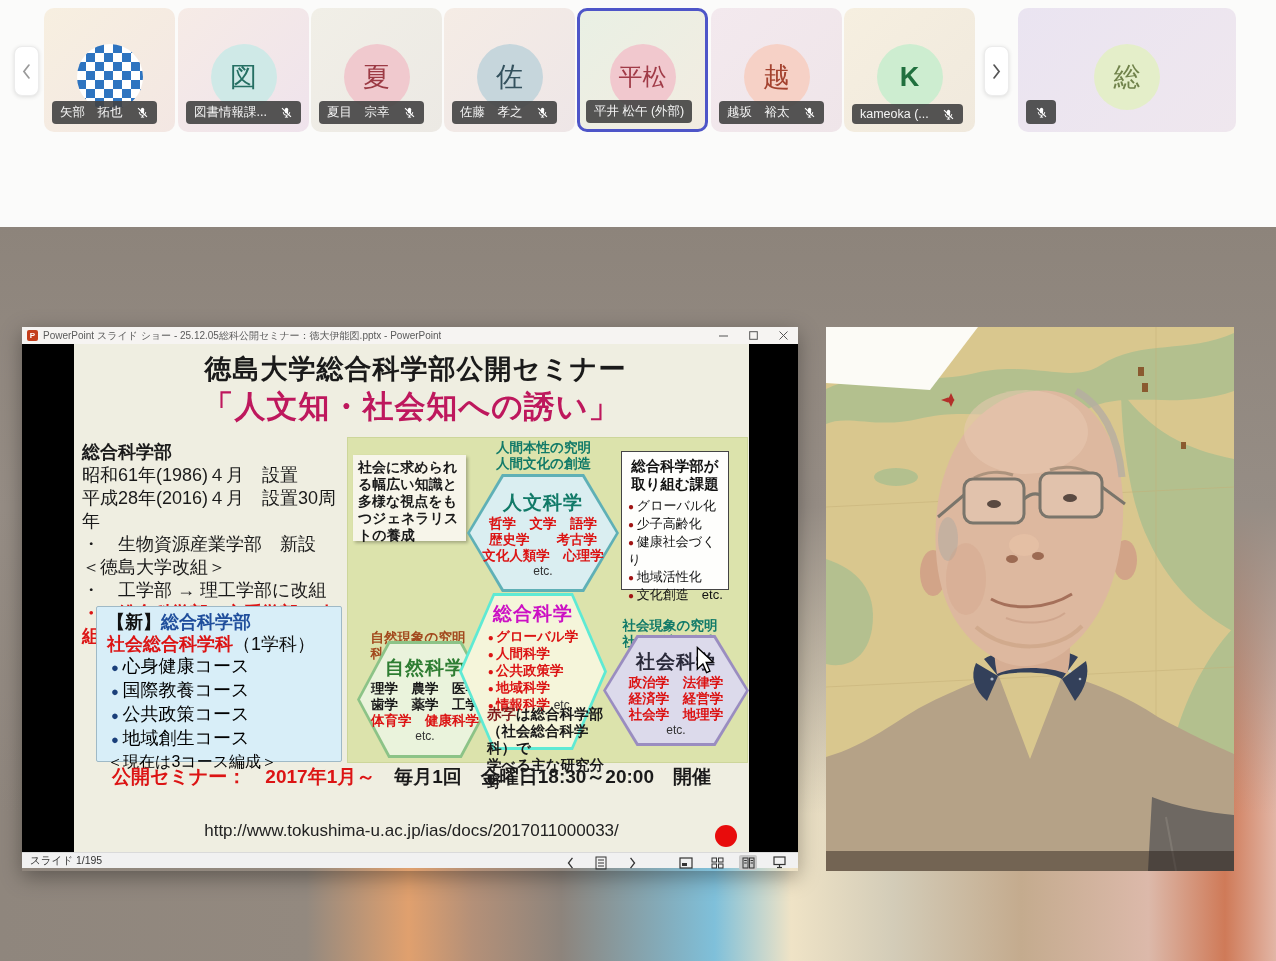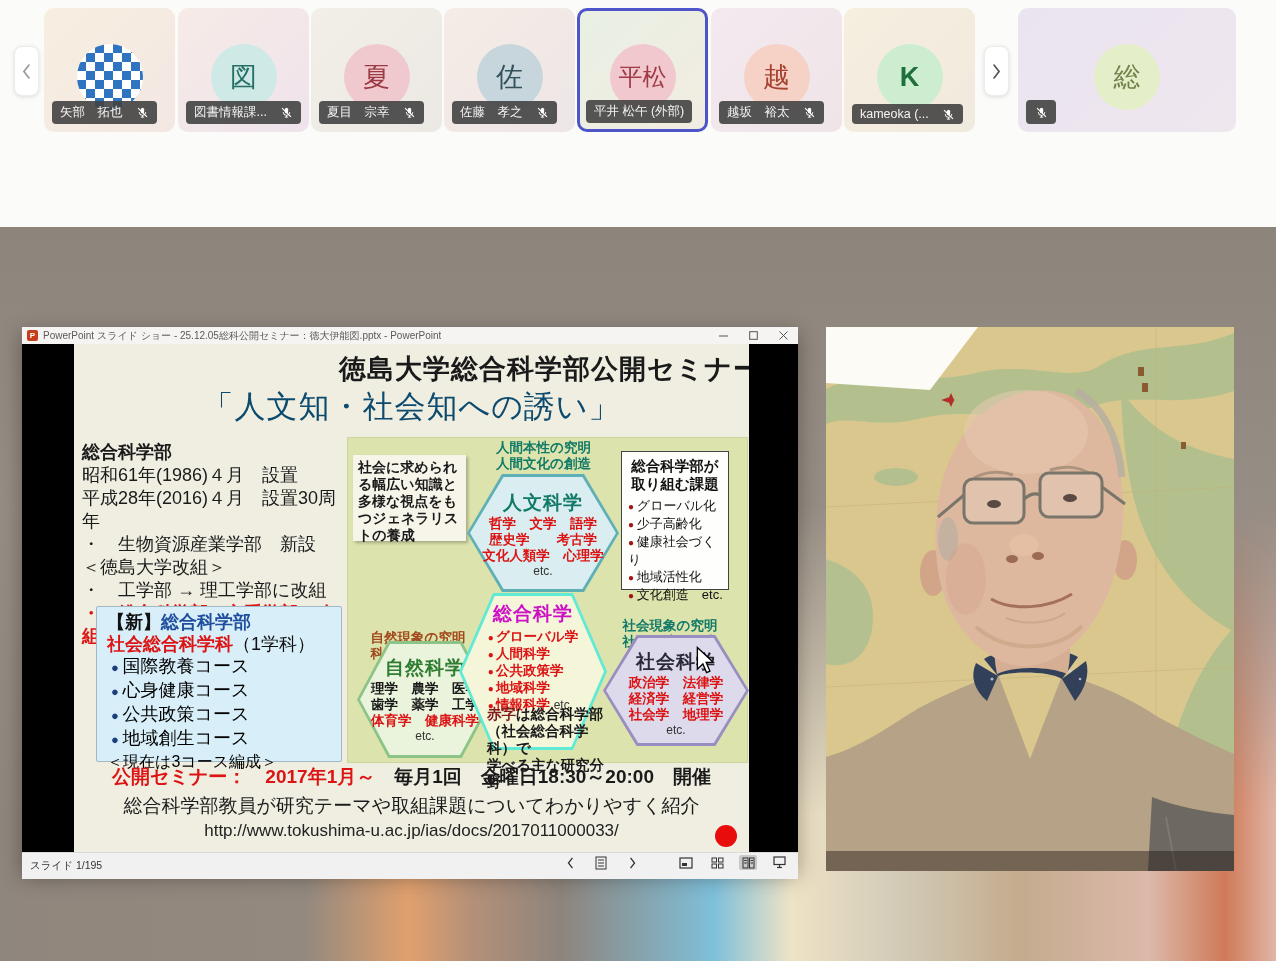--- a/index.html
+++ b/index.html
@@ -44,22 +44,22 @@
   
   .pptwin{position:absolute;left:22px;top:327px;width:776px;height:544px;box-shadow:0 6px 20px rgba(0,0,0,.35);}
   .titlebar{position:absolute;left:0;top:0;width:776px;height:17px;background:#f6f4f2;display:flex;align-items:center;}
   .ppticon{width:11px;height:11px;background:#c43e1c;border-radius:2px;color:#fff;font-size:8px;font-weight:700;
            display:flex;align-items:center;justify-content:center;margin:0 5px 0 5px;}
   .titletext{font-size:10px;color:#5a5a5a;white-space:nowrap;overflow:hidden;}
   .winctl{position:absolute;right:0;top:0;height:17px;display:flex;}
   .wbtn{width:30px;height:17px;display:flex;align-items:center;justify-content:center;cursor:pointer;}
   .canvas{position:absolute;left:0;top:17px;width:776px;height:508px;background:#000;}
   .slide{position:absolute;left:52px;top:0;width:675px;height:508px;background:#efeee1;overflow:hidden;}
-  .s-title1{position:absolute;left:12px;top:7px;width:675px;text-align:right;font-size:27px;font-weight:700;color:#1a1a1a;letter-spacing:1px;}
-  .s-title2{position:absolute;left:0;top:42px;width:675px;text-align:center;font-size:31px;font-weight:400;color:#0c4a6e;letter-spacing:1px;}
+  .s-title1{position:absolute;left:4px;top:7px;width:675px;text-align:center;font-size:27px;font-weight:700;color:#1a1a1a;letter-spacing:1px;}
+  .s-title2{position:absolute;left:0;top:42px;width:675px;text-align:center;font-size:31px;font-weight:700;color:#be185d;letter-spacing:1px;}
   .leftinfo{position:absolute;left:8px;top:97px;width:262px;font-size:18px;line-height:23px;color:#1a1a1a;}
   .leftinfo .hd{font-weight:700;}
   .leftinfo .red{color:#dc1414;font-weight:700;}
   .newbox{position:absolute;left:22px;top:262px;width:246px;height:156px;background:#d8eef8;border:1px solid #9fb9c6;border-radius:2px;
           padding:4px 0 0 10px;box-sizing:border-box;font-size:18px;line-height:22px;}
   .newbox .tag{color:#111;font-weight:700;}
   .newbox .dept{color:#1f4e9c;font-weight:700;}
   .newbox .subj{color:#dc1414;font-weight:700;}
   .newbox .sfx{color:#111;}
   .newbox ul{margin:0;padding:0;list-style:none;}
@@ -97,21 +97,21 @@
   .tasksbox li::before{content:"● ";color:#a01414;font-size:10px;}
   .rednote{position:absolute;left:139px;top:268px;width:120px;font-size:14.5px;font-weight:700;line-height:17px;color:#1a1a1a;z-index:4;}
   .rednote .rw{color:#7f1d1d;}
   .s-footer1{position:absolute;left:0;top:420px;width:675px;text-align:center;font-size:19px;font-weight:700;}
   .s-footer1 .fr{color:#dc1414;}
   .s-footer1 .fb{color:#1a1a1a;}
   .s-footer2{position:absolute;left:0;top:449px;width:675px;text-align:center;font-size:19px;color:#1a1a1a;}
   .s-footer3{position:absolute;left:0;top:477px;width:675px;text-align:center;font-size:17px;color:#222;}
   .laserdot{position:absolute;left:641px;top:481px;width:22px;height:22px;border-radius:50%;background:#e80c0c;z-index:5;}
   .cursor{position:absolute;left:347px;top:208px;z-index:6;}
-  .statusbar{position:absolute;left:0;top:525px;width:776px;height:27px;background:#f1f1f1;border-top:1px solid #dadada;
+  .statusbar{position:absolute;left:0;top:525px;width:776px;height:16px;background:#f1f1f1;border-top:1px solid #dadada;
              display:flex;align-items:center;box-sizing:border-box;}
   .sb-count{font-size:10.5px;color:#333;margin-left:8px;}
   .sb-icons{position:absolute;right:10px;top:0;height:19px;display:flex;align-items:center;gap:13px;}
   .sbi{width:18px;height:15px;display:flex;align-items:center;justify-content:center;cursor:pointer;border-radius:2px;}
   .sbi.sel{background:#c9c9c9;}
   .gap{width:10px;}
   
   .webcam{position:absolute;left:826px;top:327px;width:408px;height:544px;background:#d9c78e;overflow:hidden;}
 </style>
 </head>
@@ -265,22 +265,22 @@
       </div>
 
       <div class="newbox">
         <div>
           <span class="tag">【新】</span><span class="dept">総合科学部</span>
         </div>
         <div>
           <span class="subj">社会総合科学科</span><span class="sfx">（1学科）</span>
         </div>
         <ul>
+          <li>心身健康コース</li>
           <li>国際教養コース</li>
-          <li>心身健康コース</li>
           <li>公共政策コース</li>
           <li>地域創生コース</li>
         </ul>
         <div class="nnote">＜現在は3コース編成＞</div>
       </div>
 
       <div class="panel">
 
         <div class="genbox">社会に求められる幅広い知識と多様な視点をもつジェネラリストの養成</div>
 
@@ -364,21 +364,20 @@
         </div>
 
         <svg class="cursor" width="20" height="29" viewBox="0 0 12 19">
           <path d="M1 1 L1 15.2 L4.6 11.8 L7 17.4 L9.2 16.4 L6.8 10.8 L11.4 10.6 Z" fill="#fff" stroke="#000" stroke-width="0.9"></path>
         </svg>
       </div>
 
       <div class="s-footer1">
         <span class="fr">公開セミナー：　2017年1月～</span><span class="fb">　毎月1回　金曜日18:30～20:00　開催</span>
       </div>
-      <div class="s-footer2">総合科学部教員が研究テーマや取組課題についてわかりやすく紹介</div>
       <div class="s-footer3">http://www.tokushima-u.ac.jp/ias/docs/2017011000033/</div>
       <div class="laserdot"></div>
     </div>
   </div>
 
   <div class="statusbar">
     <div class="sb-count">スライド 1/195</div>
     <div class="sb-icons">
       <div class="sbi">
         <svg width="7" height="12" viewBox="0 0 8 14">

